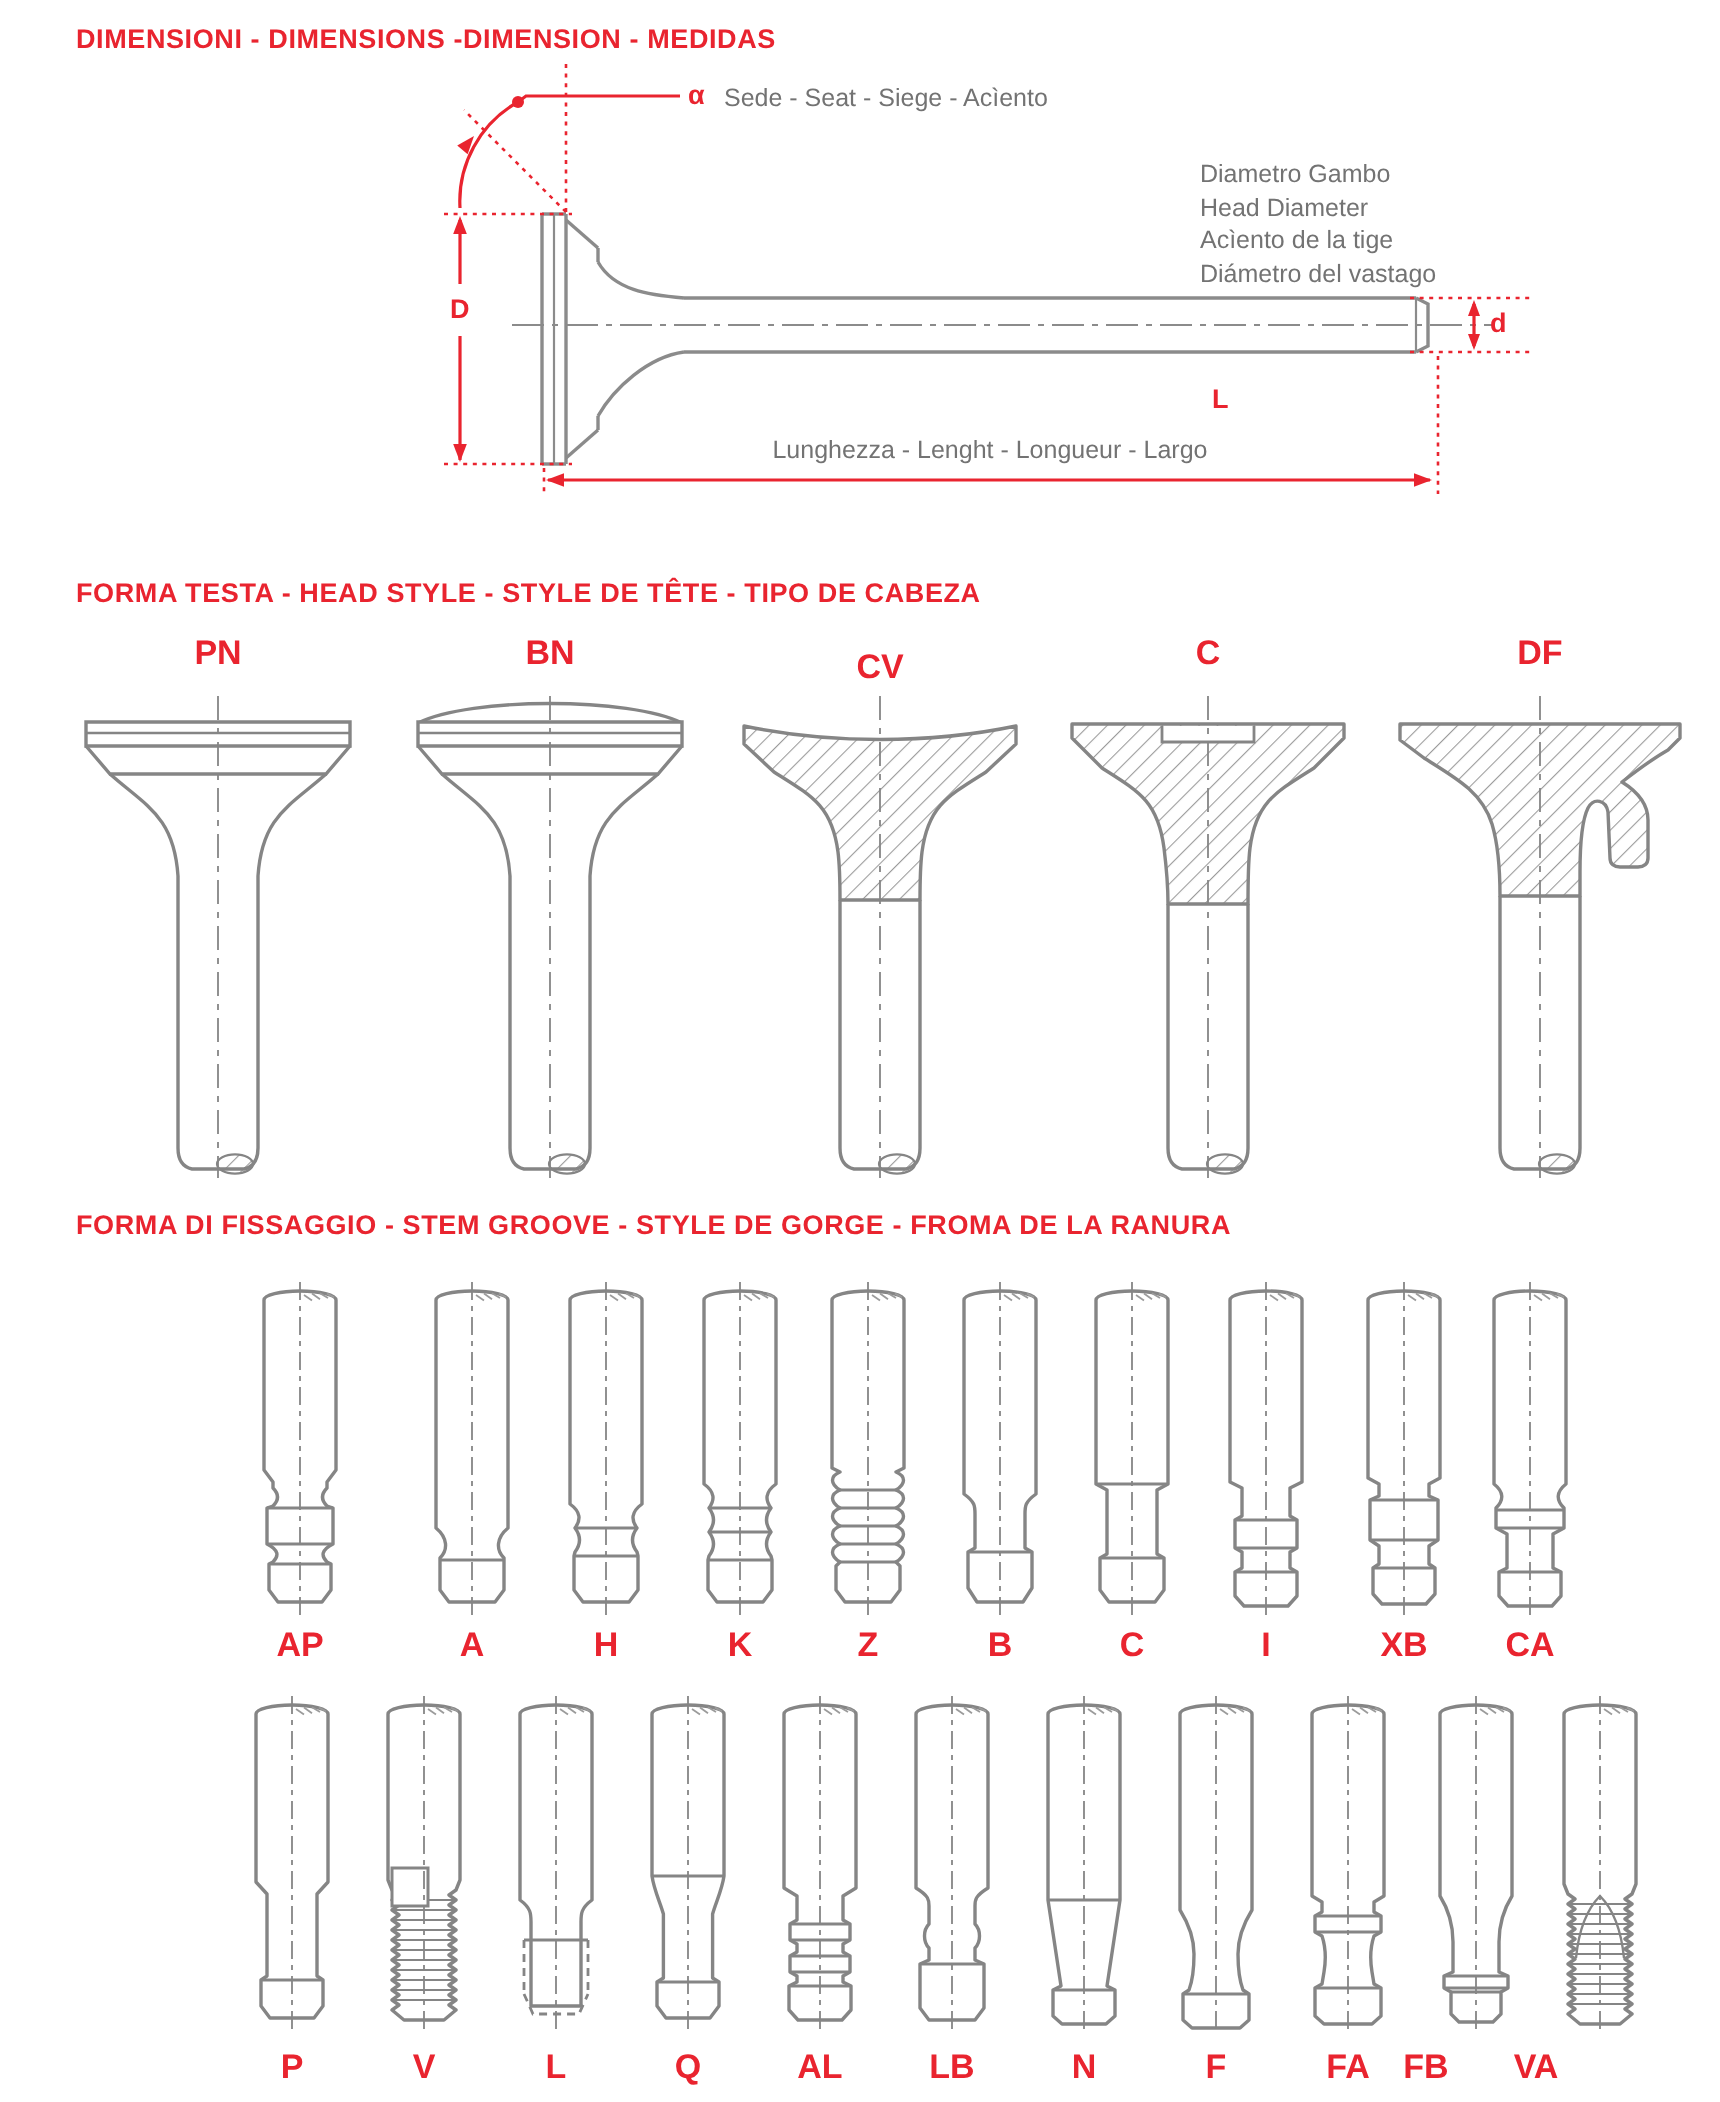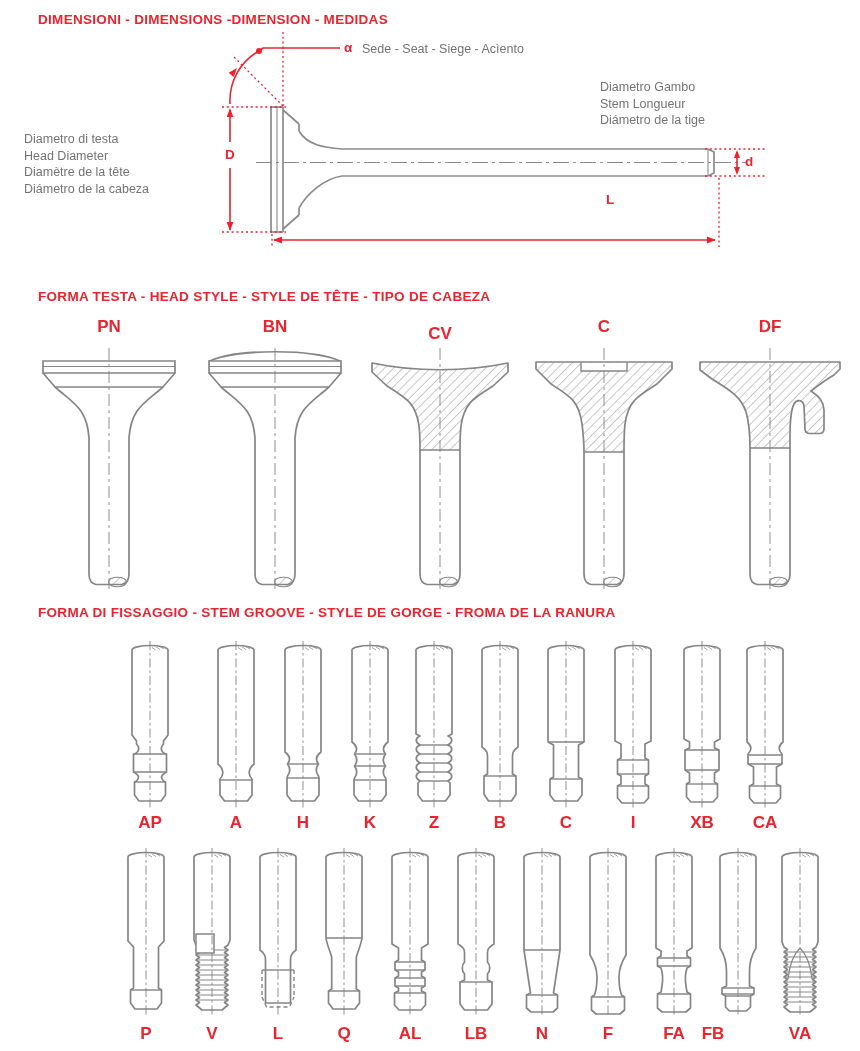--- a/index.html
+++ b/index.html
@@ -77,36 +77,32 @@
       <polygon points="0,0 -8,3 -8,-3" transform="translate(737,150) rotate(-90)"></polygon>
       <polygon points="0,0 -8,3 -8,-3" transform="translate(737,175) rotate(90)"></polygon>
       <polygon points="0,0 -9,3.4 -9,-3.4" transform="translate(273,240) rotate(180)"></polygon>
       <polygon points="0,0 -9,3.4 -9,-3.4" transform="translate(716,240)"></polygon>
     </g>
   </svg>
 
   <div class="sym abs" style="left:344px;top:40px">α</div>
   <div class="lbl abs" style="left:362px;top:41px">Sede - Seat - Siege - Acìento</div>
 
-  <div class="lbl right abs" style="left:24px;top:131px;width:200px">
-    <div>Diametro di testa</div>
-    <div>Head Diameter</div>
-    <div>Diamètre de la tête</div>
-    <div>Diámetro de la cabeza</div>
-  </div>
   <div class="sym abs" style="left:225px;top:147px">D</div>
 
   <div class="lbl right abs" style="left:600px;top:79px;width:240px">
     <div>Diametro Gambo</div>
-    <div>Stem Longueur</div>
-    <div>Diámetro de la tige</div>
+    <div>Head Diameter</div>
+    <div>Acìento de la tige</div>
+    <div>Diámetro del vastago</div>
   </div>
   <div class="sym abs" style="left:745px;top:154px">d</div>
 
   <div class="sym abs" style="left:606px;top:192px">L</div>
+  <div class="lbl center abs" style="left:345px;top:217px;width:300px">Lunghezza - Lenght - Longueur - Largo</div>
 
   <div class="t-title abs" style="left:38px;top:289px">FORMA TESTA - HEAD STYLE - STYLE DE TÊTE - TIPO DE CABEZA</div>
 
   <div class="code code2 abs" style="left:79px;top:317px">PN</div>
   <div class="code code2 abs" style="left:245px;top:317px">BN</div>
   <div class="code code2 abs" style="left:410px;top:324px">CV</div>
   <div class="code code2 abs" style="left:574px;top:317px">C</div>
   <div class="code code2 abs" style="left:740px;top:317px">DF</div>
 
   <div class="abs" style="left:29px;top:346px">
@@ -505,15 +501,15 @@
   <div class="code abs" style="left:114px;top:1024px">P</div>
   <div class="code abs" style="left:180px;top:1024px">V</div>
   <div class="code abs" style="left:246px;top:1024px">L</div>
   <div class="code abs" style="left:312px;top:1024px">Q</div>
   <div class="code abs" style="left:378px;top:1024px">AL</div>
   <div class="code abs" style="left:444px;top:1024px">LB</div>
   <div class="code abs" style="left:510px;top:1024px">N</div>
   <div class="code abs" style="left:576px;top:1024px">F</div>
   <div class="code abs" style="left:642px;top:1024px">FA</div>
   <div class="code abs" style="left:681px;top:1024px">FB</div>
-  <div class="code abs" style="left:768px;top:1024px">VA</div>
+  <div class="code abs" style="left:736px;top:1024px">VA</div>
 
 </div>
 
 </body></html>

